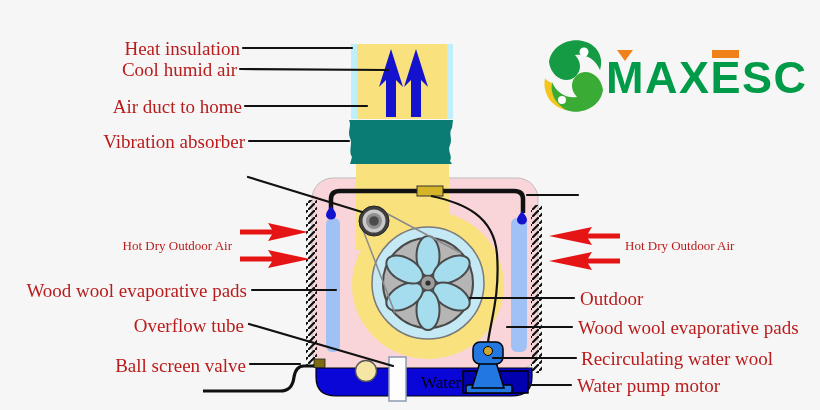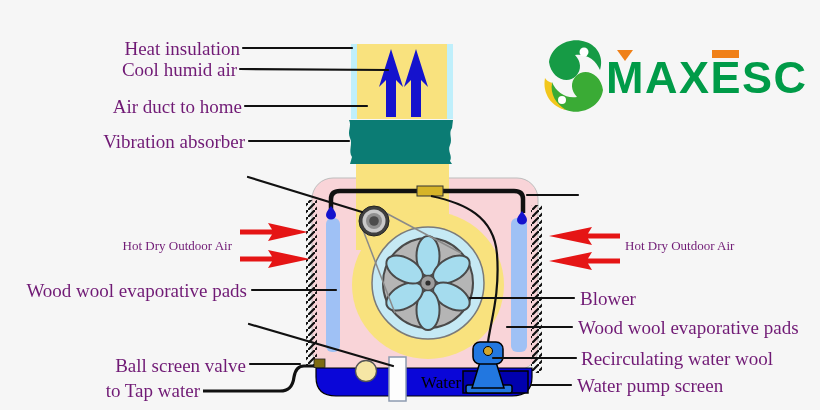--- a/index.html
+++ b/index.html
@@ -1,19 +1,19 @@
 <!DOCTYPE html>
 <html><head>
 <meta charset="utf-8">
 <style>
   html,body{margin:0;padding:0;background:#f6f6f6;}
   #stage{position:relative;width:820px;height:410px;background:#f6f6f6;overflow:hidden;
          font-family:"Liberation Serif","DejaVu Serif",serif;}
   #stage svg{position:absolute;left:0;top:0;}
-  .label{position:absolute;font-size:19px;color:#701a75;white-space:nowrap;
+  .label{position:absolute;font-size:19px;color:#b91c1c;white-space:nowrap;
          transform:translateY(-50%);line-height:1;}
   .label.big{font-size:13px;}
   .water-txt{position:absolute;font-size:17px;color:#000;transform:translateY(-50%);margin-left:12px;}
 </style>
 </head>
 <body>
 
 <div id="stage">
 
 <svg width="820" height="410" viewBox="0 0 820 410">
@@ -130,24 +130,24 @@
     <rect x="712" y="50" width="27" height="8" fill="#f08018"></rect>
   </g>
 </svg>
 
 <div class="label" style="right:580px;top:48px">Heat insulation</div>
 <div class="label" style="right:583px;top:69px">Cool humid air</div>
 <div class="label" style="right:578px;top:106px">Air duct to home</div>
 <div class="label" style="right:575px;top:141px">Vibration absorber</div>
 <div class="label big" style="right:588px;top:245px">Hot Dry Outdoor Air</div>
 <div class="label" style="right:573px;top:290px">Wood wool evaporative pads</div>
+<div class="label" style="right:576px;top:325px">Overflow tube</div>
 <div class="label" style="right:574px;top:365px">Ball screen valve</div>
-<div class="label" style="right:620px;top:390px">to Tap water</div>
 
 <div class="label big" style="left:625px;top:245px">Hot Dry Outdoor Air</div>
-<div class="label" style="left:580px;top:298px">Blower</div>
+<div class="label" style="left:580px;top:298px">Outdoor</div>
 <div class="label" style="left:578px;top:327px">Wood wool evaporative pads</div>
 <div class="label" style="left:581px;top:358px">Recirculating water wool</div>
-<div class="label" style="left:577px;top:385px">Water pump screen</div>
+<div class="label" style="left:577px;top:385px">Water pump motor</div>
 
 <div class="water-txt" style="left:409px;top:383px">Water</div>
 
 </div>
 
 </body></html>

